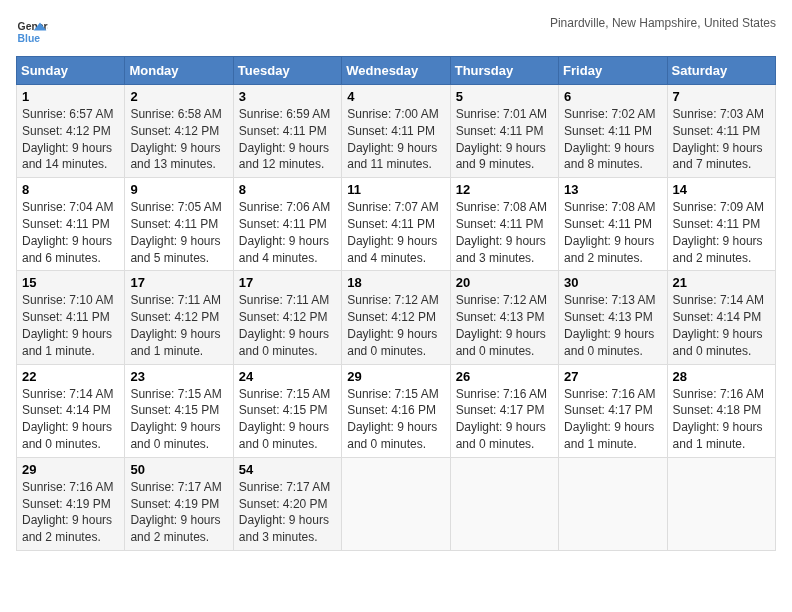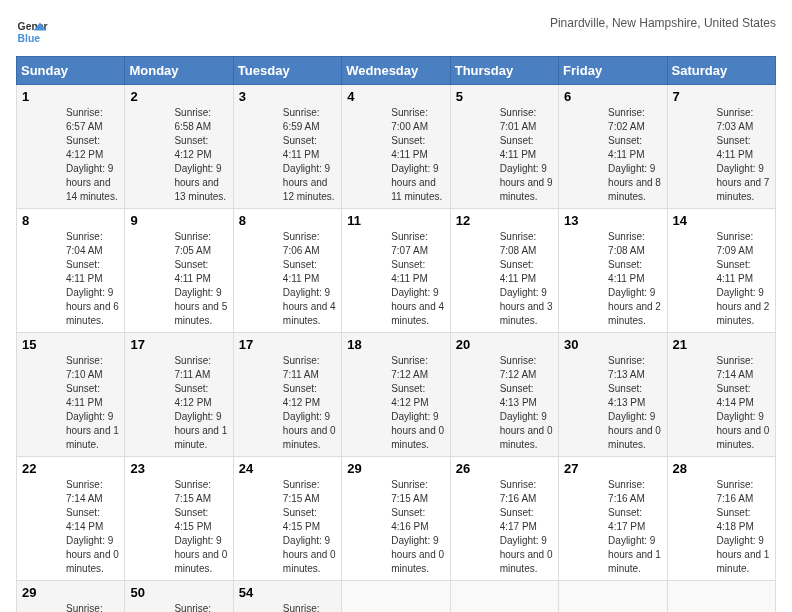--- a/index.html
+++ b/index.html
@@ -69,24 +69,23 @@
       width: calc(100% / 7);
       min-height: 70px;
     }
     .day-num {
       font-size: 13px;
       font-weight: bold;
       display: block;
       margin-bottom: 2px;
     }
     .cell-text {
-      font-size: 10px;
+      font-size: 12px;
       color: #333;
       line-height: 1.4;
-      margin-left: 44px;
     }
     .empty-cell {
       background: #f9f9f9;
     }
   </style>
 </head>
 <body>
 
 <div class="header-area">
   <div class="logo">

